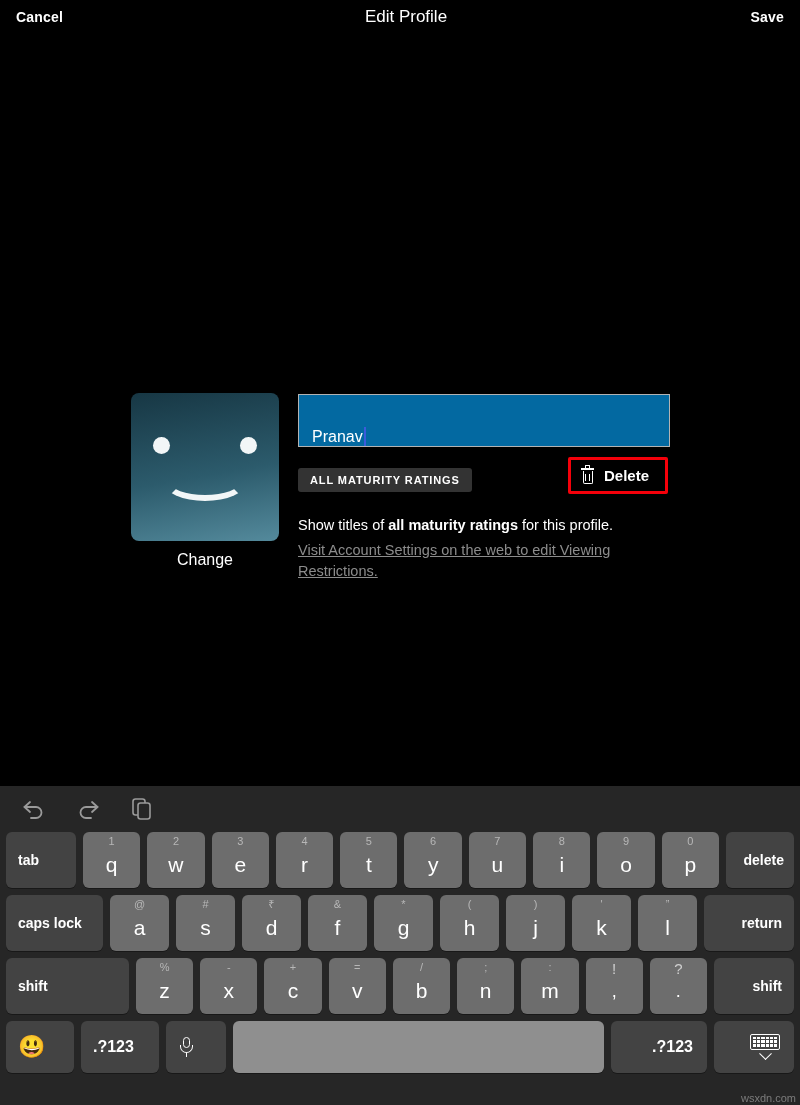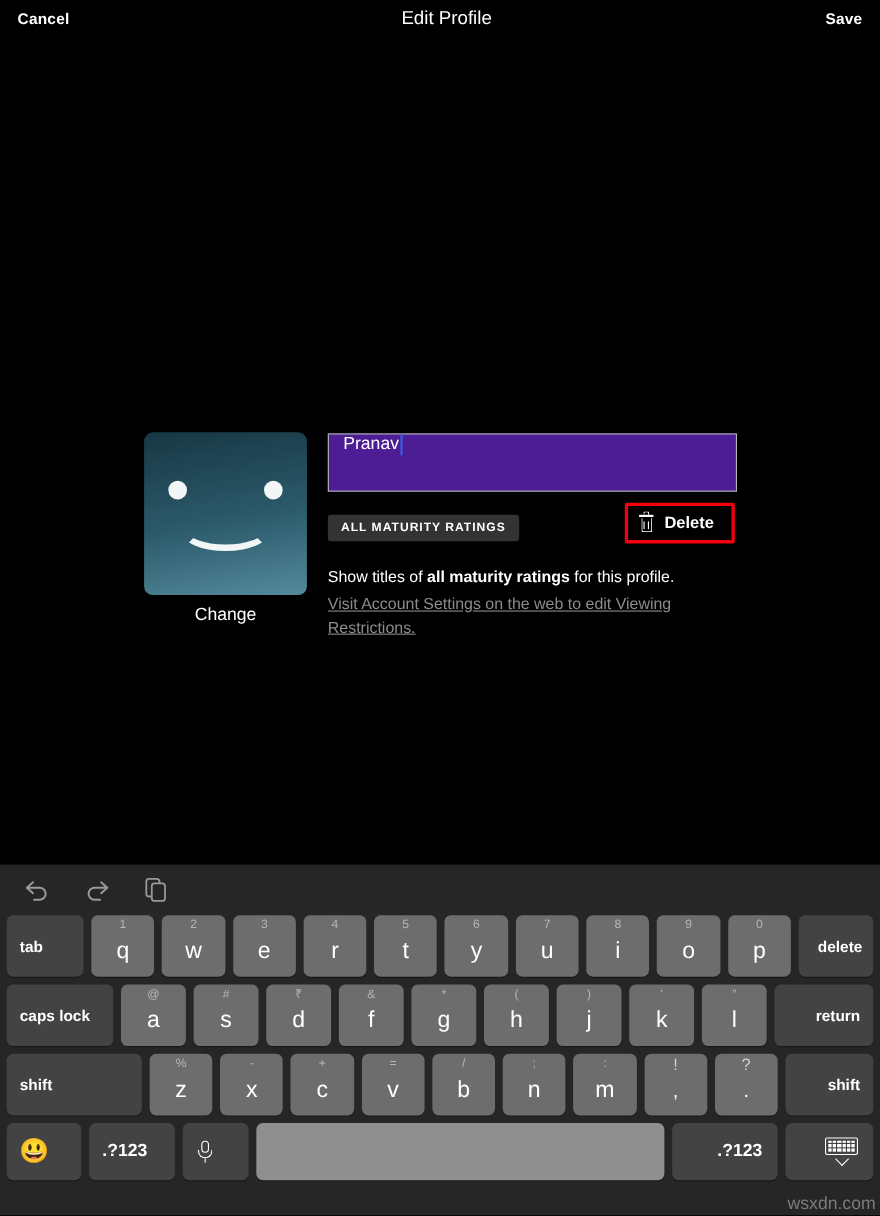--- a/index.html
+++ b/index.html
@@ -44,23 +44,23 @@
     position: absolute; left: 33px; top: 70px; width: 82px; height: 38px;
     border: 6px solid #f2f6f7; border-radius: 50%;
     border-top-color: transparent; border-left-color: transparent; border-right-color: transparent;
   }
   .change-label { margin-top: 10px; font-size: 16px; color: #fff; }
 
   .form-col { position: absolute; left: 298px; top: 360px; width: 392px; }
 
   .name-field {
     width: 372px; height: 53px;
-    background: #4c1d95; border: 1px solid #b3b3b3;
+    background: #0369a1; border: 1px solid #b3b3b3;
     color: #fff; font-size: 16px;
-    padding: 0 13px; display: flex; align-items: flex-start;
+    padding: 0 13px; display: flex; align-items: flex-end;
   }
   .name-field .val { white-space: pre; }
   .caret {
     display: inline-block; width: 2px; height: 19px;
     background: #3b5bdb; margin-left: 1px;
   }
 
   .rating-row {
     margin-top: 19px; height: 27px; display: flex; align-items: center;
     position: relative;
@@ -161,21 +161,21 @@
   }
   .mic-ico { width: 13px; height: 20px; position: relative; }
   .mic-ico .cap { position:absolute; top:0; left:3px; width:7px; height:11px;
     border:1.5px solid #fff; border-radius:4px; }
   .mic-ico .arc { position:absolute; top:8px; left:0; width:13px; height:8px;
     border:1.5px solid #fff; border-top:none; border-radius:0 0 7px 7px; }
   .mic-ico .stem { position:absolute; top:16px; left:5.7px; width:1.5px; height:4px; background:#fff; }
 
   .watermark {
     position: absolute; right: 4px; bottom: 1px;
-    font-size: 16px; color: #8a8a8a; opacity: .85;
+    font-size: 11px; color: #8a8a8a; opacity: .85;
   }
 </style>
 </head>
 <body>
 
 <div class="screen">
 
   <div class="topbar">
     <div class="nav-side">Cancel</div>
     <div class="nav-title">Edit Profile</div>

